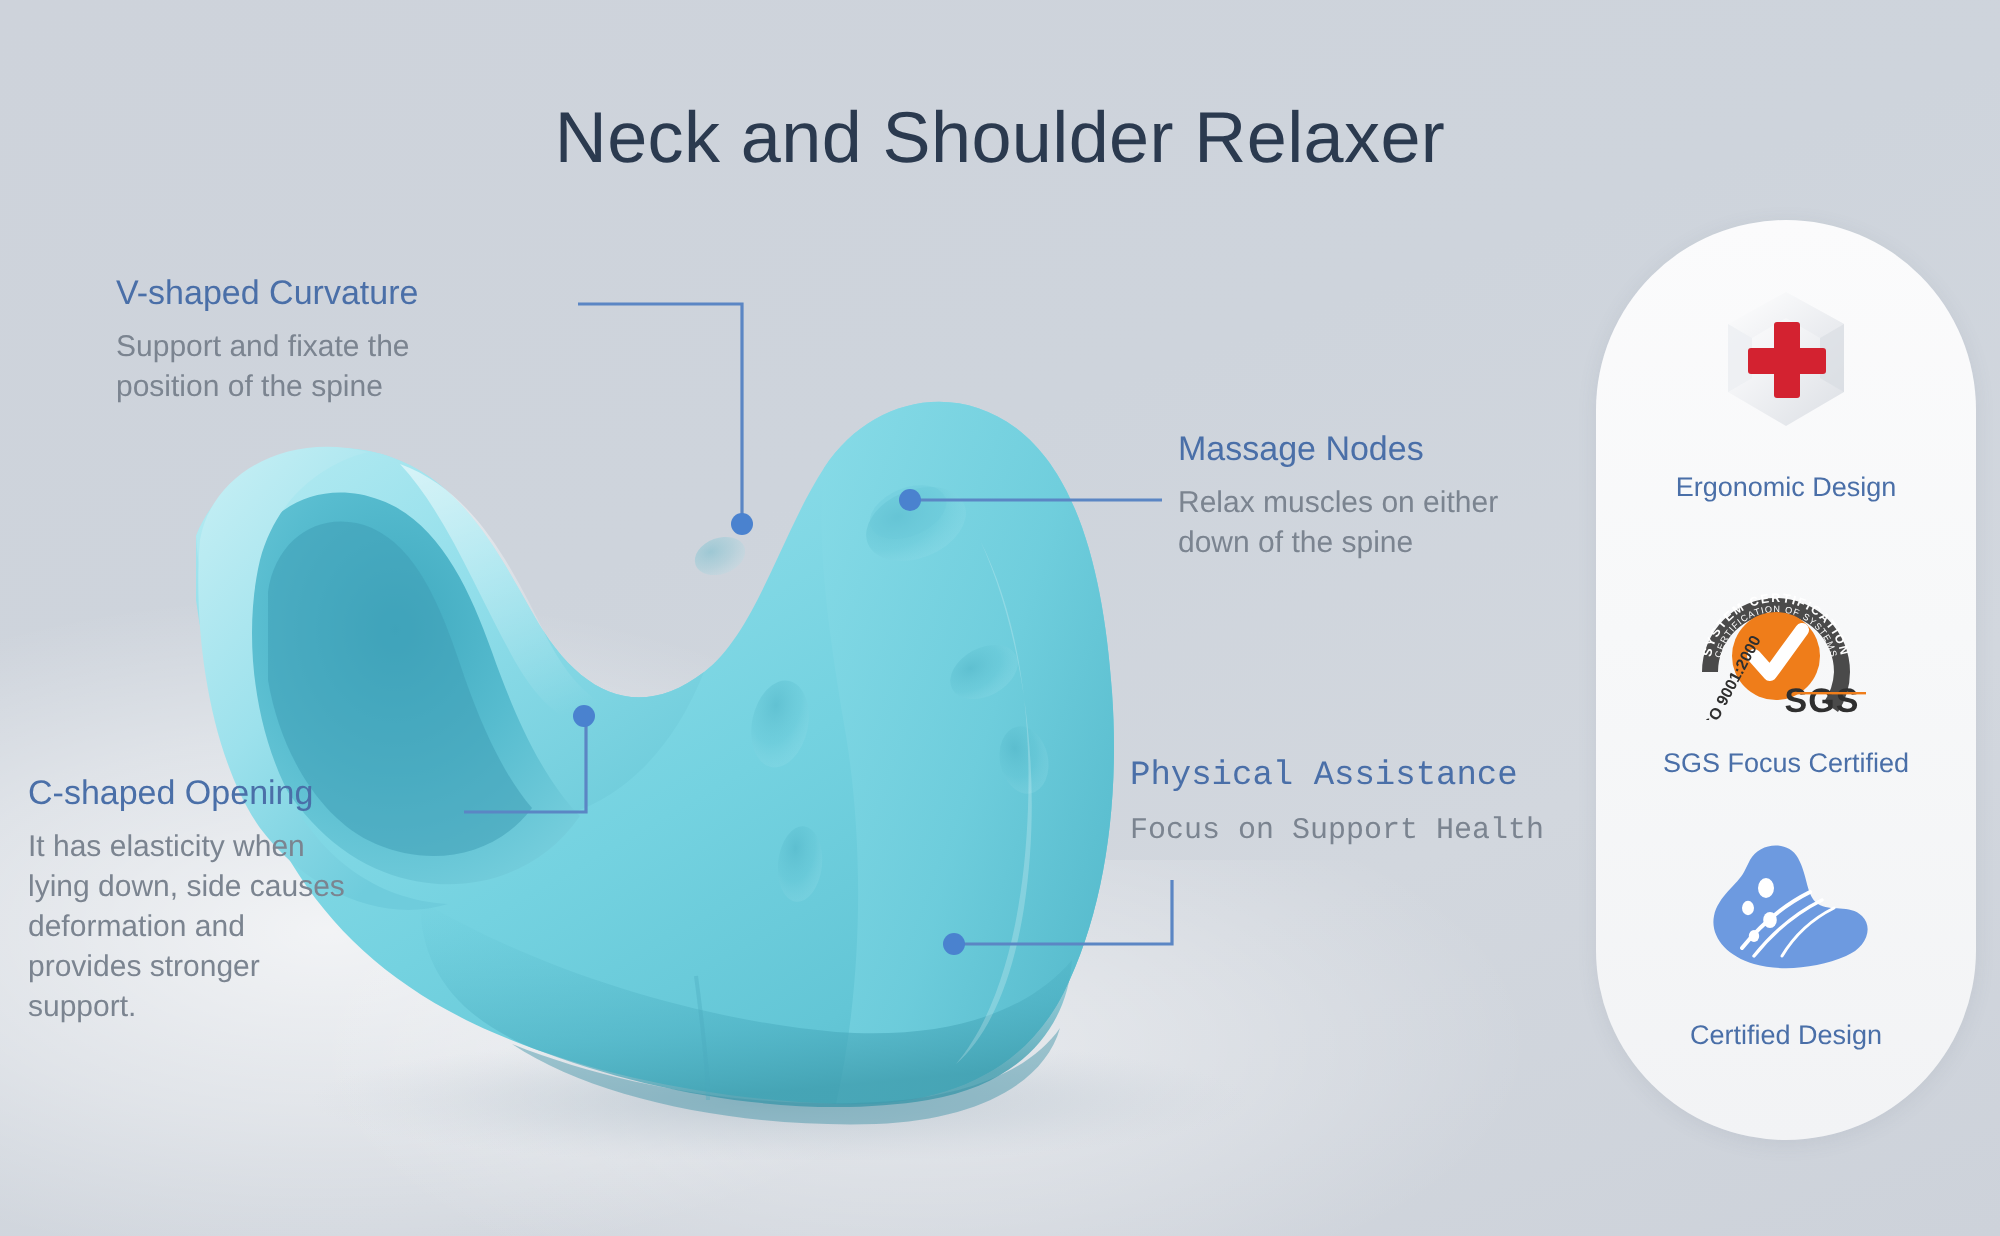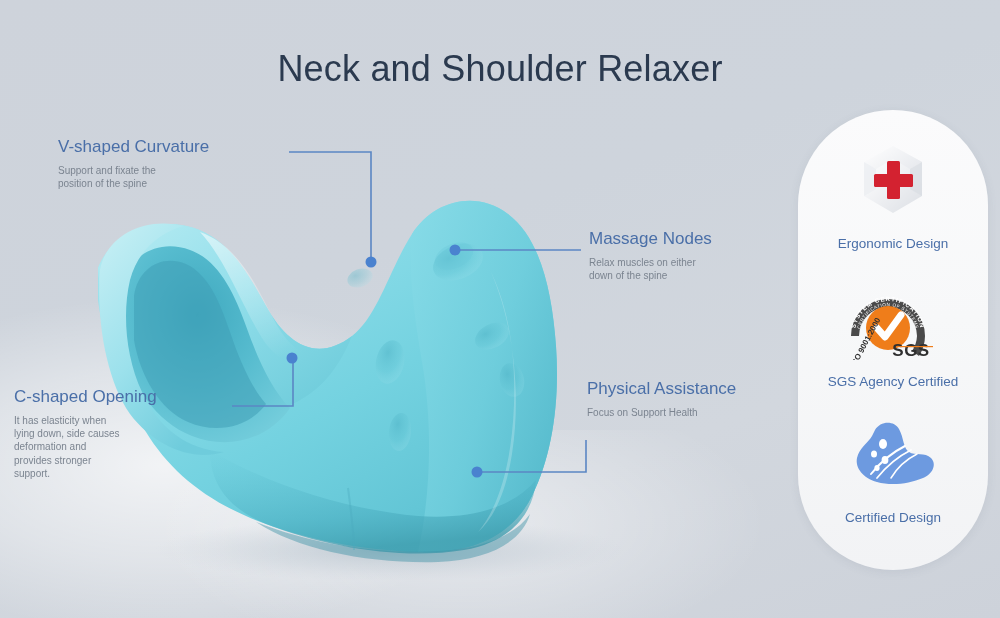--- a/index.html
+++ b/index.html
@@ -51,31 +51,31 @@
   
   .callout { position: absolute; }
   .co-title {
     font-size: 17px;
     color: #4a6fa8;
     font-weight: 400;
     white-space: nowrap;
     line-height: 1.1;
   }
   .co-body {
-    font-size: 10px;
+    font-size: 15px;
     color: #7b8490;
     line-height: 1.34;
     margin-top: 7px;
   }
   .co-right { text-align: left; }
 
   #co-v     { left: 58px;  top: 138px; }
   #co-c     { left: 14px;  top: 388px; }
-  #co-mass  { left: 589px; top: 230px; width: 200px; }
-  #co-phys  { left: 587px; top: 380px; width: 210px; }
+  #co-mass  { left: 589px; top: 216px; width: 200px; }
+  #co-phys  { left: 565px; top: 380px; width: 210px; font-family: Liberation Mono, monospace; }
 
   
   #connectors { position: absolute; left: 0; top: 0; }
 
   
   #badge-panel {
     position: absolute;
     left: 798px; top: 110px;
     width: 190px; height: 460px;
     border-radius: 95px;
@@ -342,21 +342,21 @@
 
           <circle cx="49" cy="40" r="22" fill="#ef7d1a"></circle>
           <path d="M 38,40 L 46,49 L 62,27" stroke="#ffffff" stroke-width="7" fill="none" stroke-linecap="round" stroke-linejoin="round"></path>
 
           <text font-family="'Liberation Sans', sans-serif" font-size="8" fill="#2f2f2f" font-weight="bold" transform="rotate(-62 22 60)" x="2" y="64">ISO 9001:2000</text>
 
           <text x="72" y="68" font-family="'Liberation Sans', sans-serif" font-size="17" font-weight="bold" fill="#2f2f2f" text-anchor="middle" letter-spacing="0.5">SGS</text>
           <rect x="58" y="58" width="36" height="1.2" fill="#ef7d1a"></rect>
         </svg>
       </div>
-      <div class="badge-caption">SGS Agency Certified</div>
+      <div class="badge-caption">SGS Focus Certified</div>
     </div>
 
     <div class="badge" id="badge-3">
       <div class="badge-art">
         <svg width="92" height="80" viewBox="0 0 92 80">
           <path d="M 28,14
                    C 33,5 47,4 52,13
                    C 57,22 56,32 62,36
                    C 68,40 78,36 84,42
                    C 90,48 86,58 76,62

